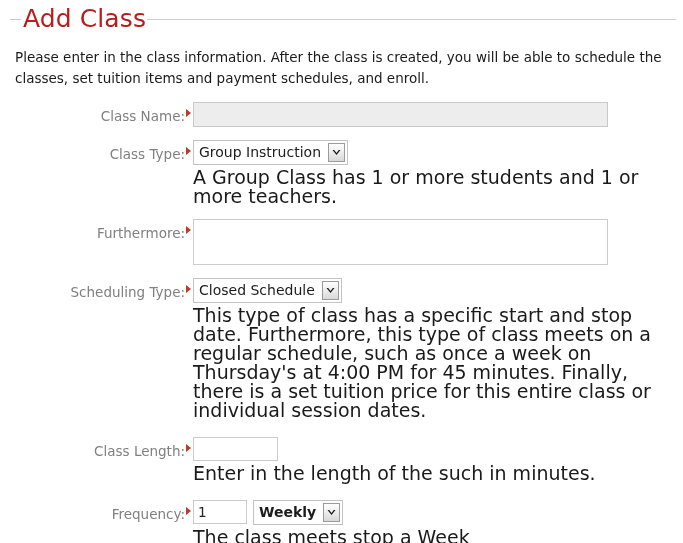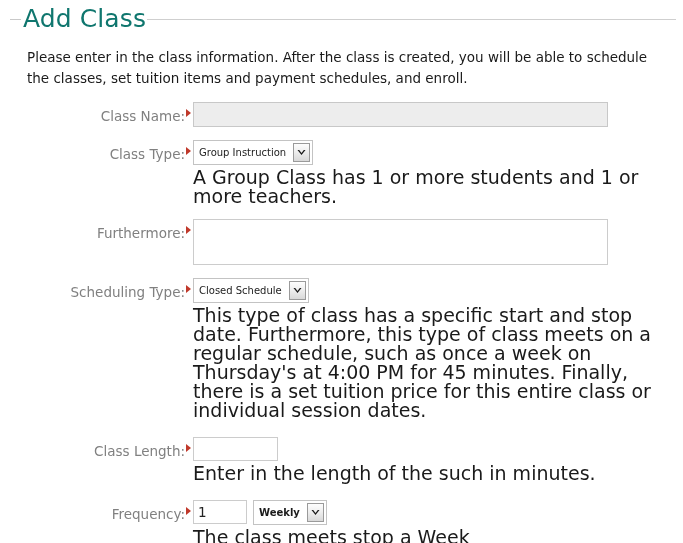--- a/index.html
+++ b/index.html
@@ -30,38 +30,38 @@
     width: 11px;
     height: 1px;
     background: #c9c9c9;
   }
   .page-title {
     position: absolute;
     left: 23px;
     top: 2px;
     font-size: 25px;
     font-weight: normal;
-    color: #0f766e;
+    color: #b91c1c;
     letter-spacing: 0.1px;
     line-height: 34px;
     margin: 0;
     white-space: nowrap;
   }
   .header-rule {
     position: absolute;
     left: 147px;
     right: 7px;
     top: 19px;
     height: 1px;
     background: #cfcfcf;
   }
 
   
   .intro {
-    margin: 7px 0 0 12px;
+    margin: 7px 0 0 0;
     padding: 0 12px 0 15px;
     font-size: 13.5px;
     line-height: 21px;
     color: #1a1a1a;
     max-width: 660px;
   }
 
   
   .form {
     margin-top: 13px;
@@ -150,21 +150,21 @@
     box-sizing: border-box;
     display: inline-flex;
     align-items: center;
     border: 1px solid #c3c3c3;
     background: #ffffff;
     height: 25px;
     padding: 0 2px 0 5px;
     vertical-align: top;
   }
   .select-value {
-    font-size: 10px;
+    font-size: 14px;
     color: #1c1c1c;
     line-height: 21px;
     white-space: nowrap;
     padding-right: 7px;
   }
   .select-arrow {
     box-sizing: border-box;
     width: 17px;
     height: 19px;
     border: 1px solid #9a9a9a;

